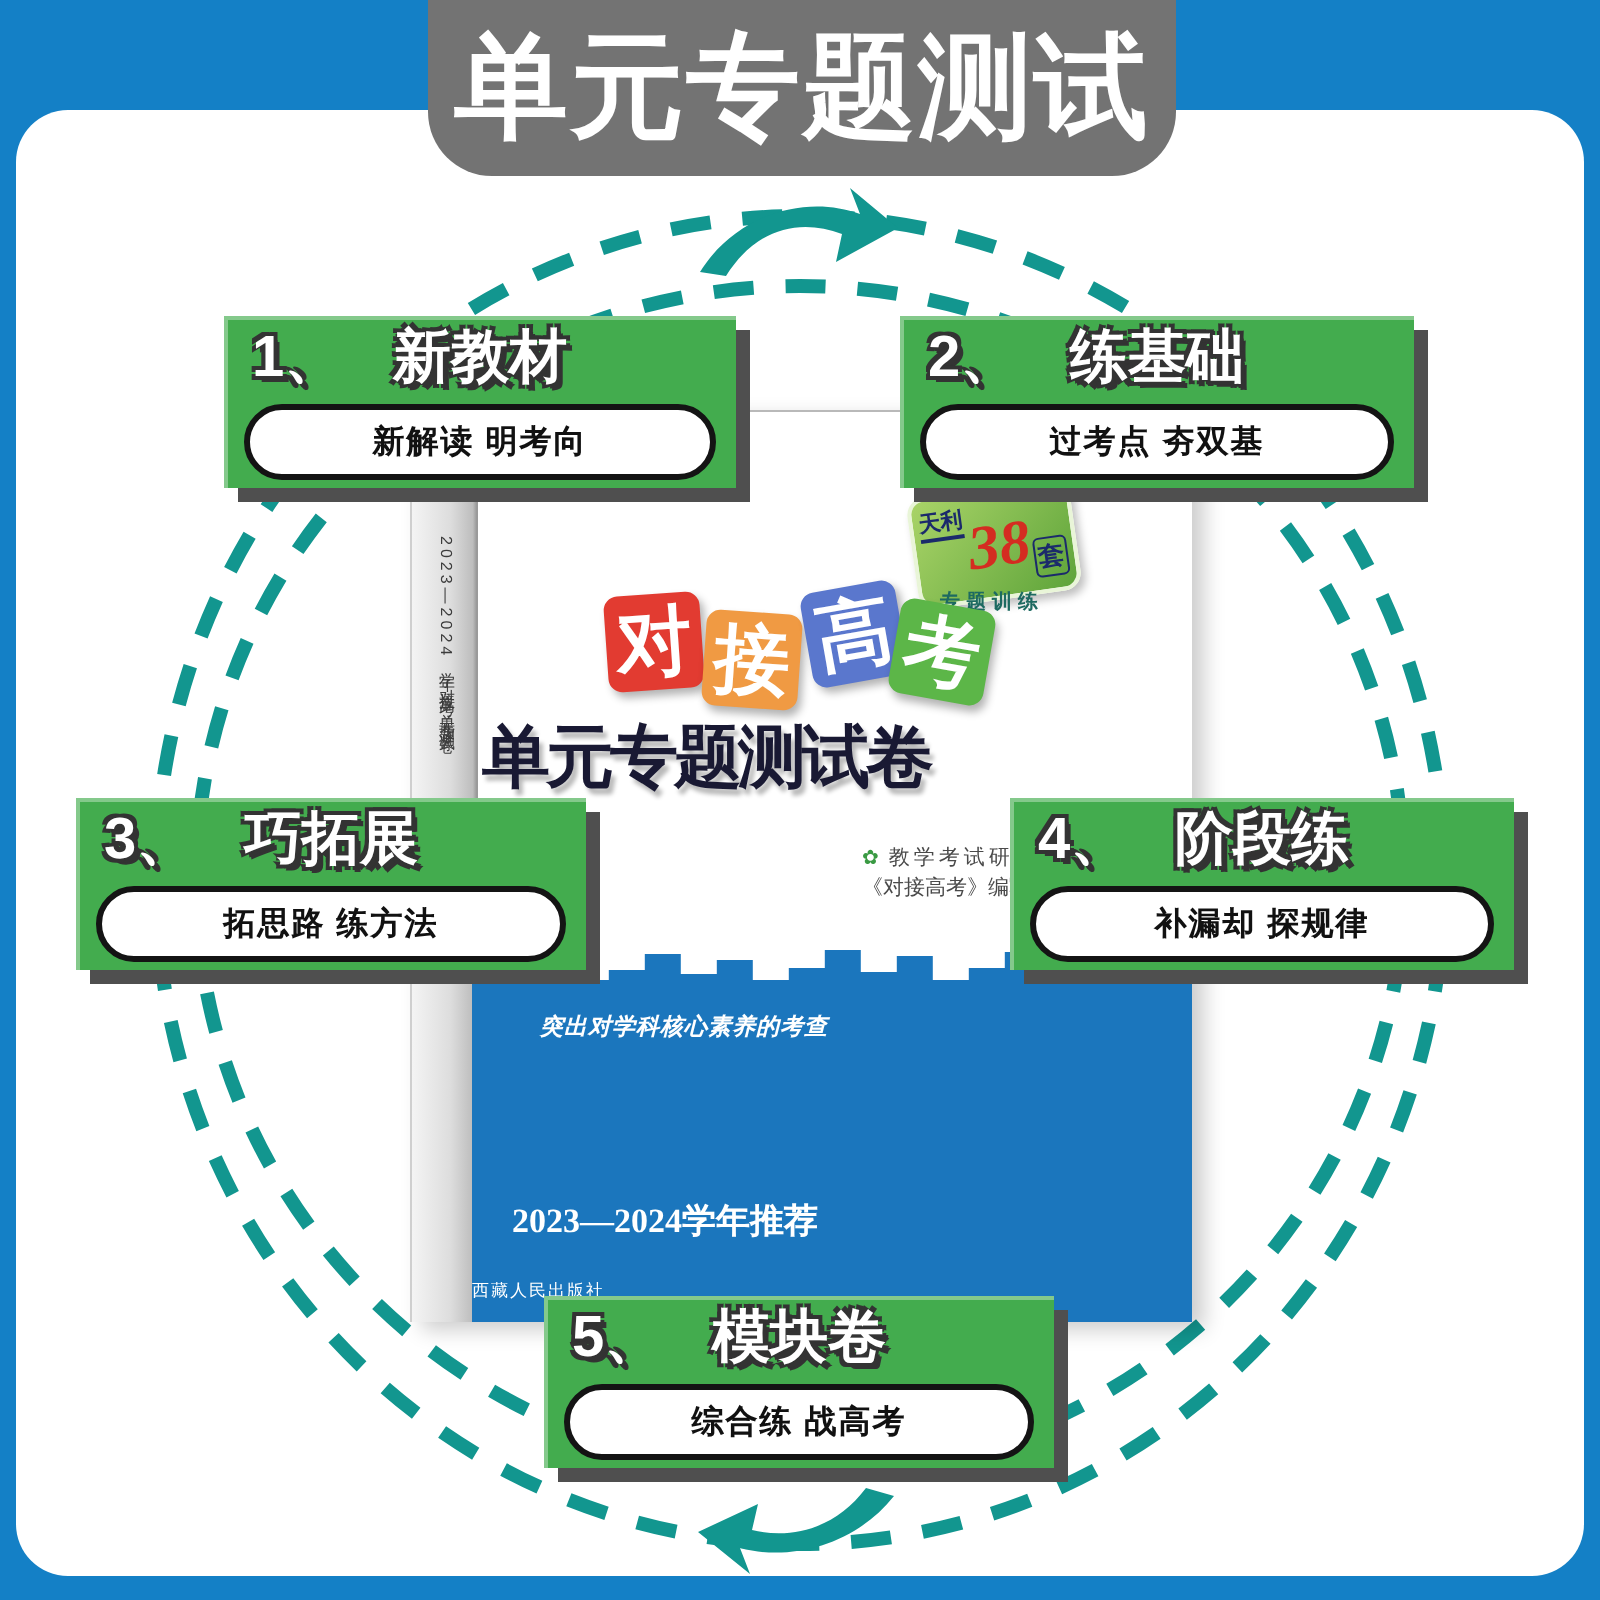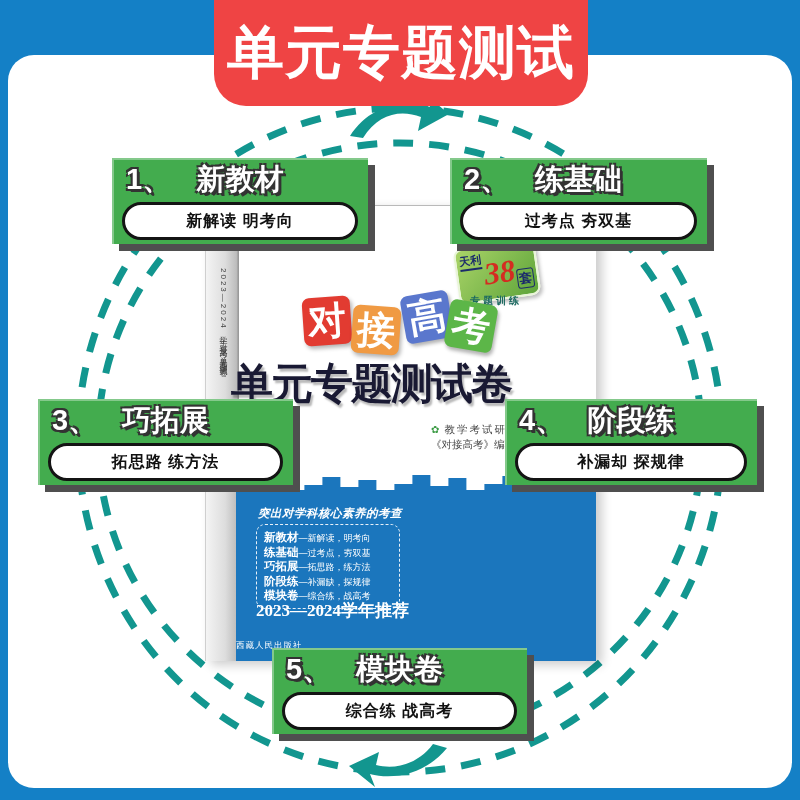--- a/index.html
+++ b/index.html
@@ -8,22 +8,22 @@
     background:#1480c6;
     font-family:"Liberation Sans", sans-serif;
   }
   
   .canvas{
     position:absolute;left:8px;right:8px;top:55px;bottom:12px;
     background:#ffffff;border-radius:26px;z-index:1;
   }
   
   .title-tab{
-    position:absolute;left:214px;top:0;width:374px;height:106px;
-    background:#ef4444;border-radius:0 0 32px 32px;z-index:6;
+    position:absolute;left:214px;top:0;width:374px;height:88px;
+    background:#737373;border-radius:0 0 32px 32px;z-index:6;
     display:flex;align-items:center;justify-content:center;
   }
   .title-tab span{
     color:#fff;font-size:57px;font-weight:900;letter-spacing:1px;white-space:nowrap;
   }
   
   .decor{position:absolute;left:0;top:0;z-index:2;pointer-events:none;}
   
   .book{
     position:absolute;left:205px;top:205px;width:390px;height:455px;
@@ -57,38 +57,38 @@
     position:absolute;width:48px;height:48px;border-radius:7px;
     display:flex;align-items:center;justify-content:center;
     color:#fff;font-size:38px;font-weight:900;
     box-shadow:2px 3px 4px rgba(0,0,0,.3);
   }
   .tile-0{left:97px;top:91px;background:#e23b31;transform:rotate(-4deg);}
   .tile-1{left:146px;top:100px;background:#f09a43;transform:rotate(4deg);}
   .tile-2{left:197px;top:87px;background:#5a77cd;transform:rotate(-10deg);}
   .tile-3{left:241px;top:96px;background:#5cb648;transform:rotate(10deg);}
   .big-title{
-    position:absolute;left:25px;top:150px;width:290px;
-    font-size:42px;font-weight:900;letter-spacing:-2px;color:#191933;white-space:nowrap;
+    position:absolute;left:35px;top:150px;width:290px;
+    font-size:34px;font-weight:900;letter-spacing:-2px;color:#191933;white-space:nowrap;
     text-shadow:2px 3px 2px rgba(0,0,0,.28);
   }
   .credits{
     position:absolute;left:225px;top:216px;width:100px;
     font-size:10.5px;color:#4a4a4a;line-height:1.35;white-space:nowrap;
   }
   .credits .flower{color:#3a9a43;font-size:10px;margin-right:3px;}
   .credits .l1{letter-spacing:2px;}
   
   .blue-panel{
     position:absolute;left:30px;right:0;top:268px;bottom:0;
     background:#1b76bd;color:#fff;
     clip-path:polygon(0 16px,4% 16px,4% 13px,9% 13px,9% 7px,14% 7px,14% 16px,19% 16px,19% 11px,24% 11px,24% 3px,29% 3px,29% 13px,34% 13px,34% 6px,39% 6px,39% 16px,44% 16px,44% 10px,49% 10px,49% 1px,54% 1px,54% 12px,59% 12px,59% 4px,64% 4px,64% 16px,69% 16px,69% 10px,74% 10px,74% 2px,79% 2px,79% 14px,83% 14px,83% 5px,88% 5px,88% 12px,93% 12px,93% 3px,97% 3px,97% 10px,100% 10px,100% 100%,0 100%);
   }
   .slogan{
-    position:absolute;left:22px;top:32px;
+    position:absolute;left:34px;top:32px;
     font-family:Liberation Mono, monospace;font-style:italic;font-weight:bold;
     font-size:11.5px;letter-spacing:.5px;white-space:nowrap;
   }
   .dash-box{
     position:absolute;left:20px;top:50px;width:128px;
     border:1.5px dashed rgba(255,255,255,.9);border-radius:9px;
     padding:5px 7px;
   }
   .feat{white-space:nowrap;line-height:12.6px;}
   .feat b{font-size:11.5px;font-weight:900;}
@@ -153,27 +153,20 @@
 
   <div class="big-title">单元专题测试卷</div>
 
   <div class="credits">
     <div class="l1"><span class="flower">✿</span><span>教学考试研究院</span></div>
     <div class="l2">《对接高考》编写组</div>
   </div>
 
   <div class="blue-panel">
     <div class="slogan">突出对学科核心素养的考查</div>
-    <div class="dash-box">
-      <div class="feat"><b>新教材</b><span>—新解读，明考向</span></div>
-      <div class="feat"><b>练基础</b><span>—过考点，夯双基</span></div>
-      <div class="feat"><b>巧拓展</b><span>—拓思路，练方法</span></div>
-      <div class="feat"><b>阶段练</b><span>—补漏缺，探规律</span></div>
-      <div class="feat"><b>模块卷</b><span>—综合练，战高考</span></div>
-    </div>
     <div class="year-line">2023—2024学年推荐</div>
     <div class="publisher">西藏人民出版社</div>
   </div>
 </div>
 
 <div class="title-tab">
   <span>单元专题测试</span>
 </div>
 
 <div class="callout c1">

